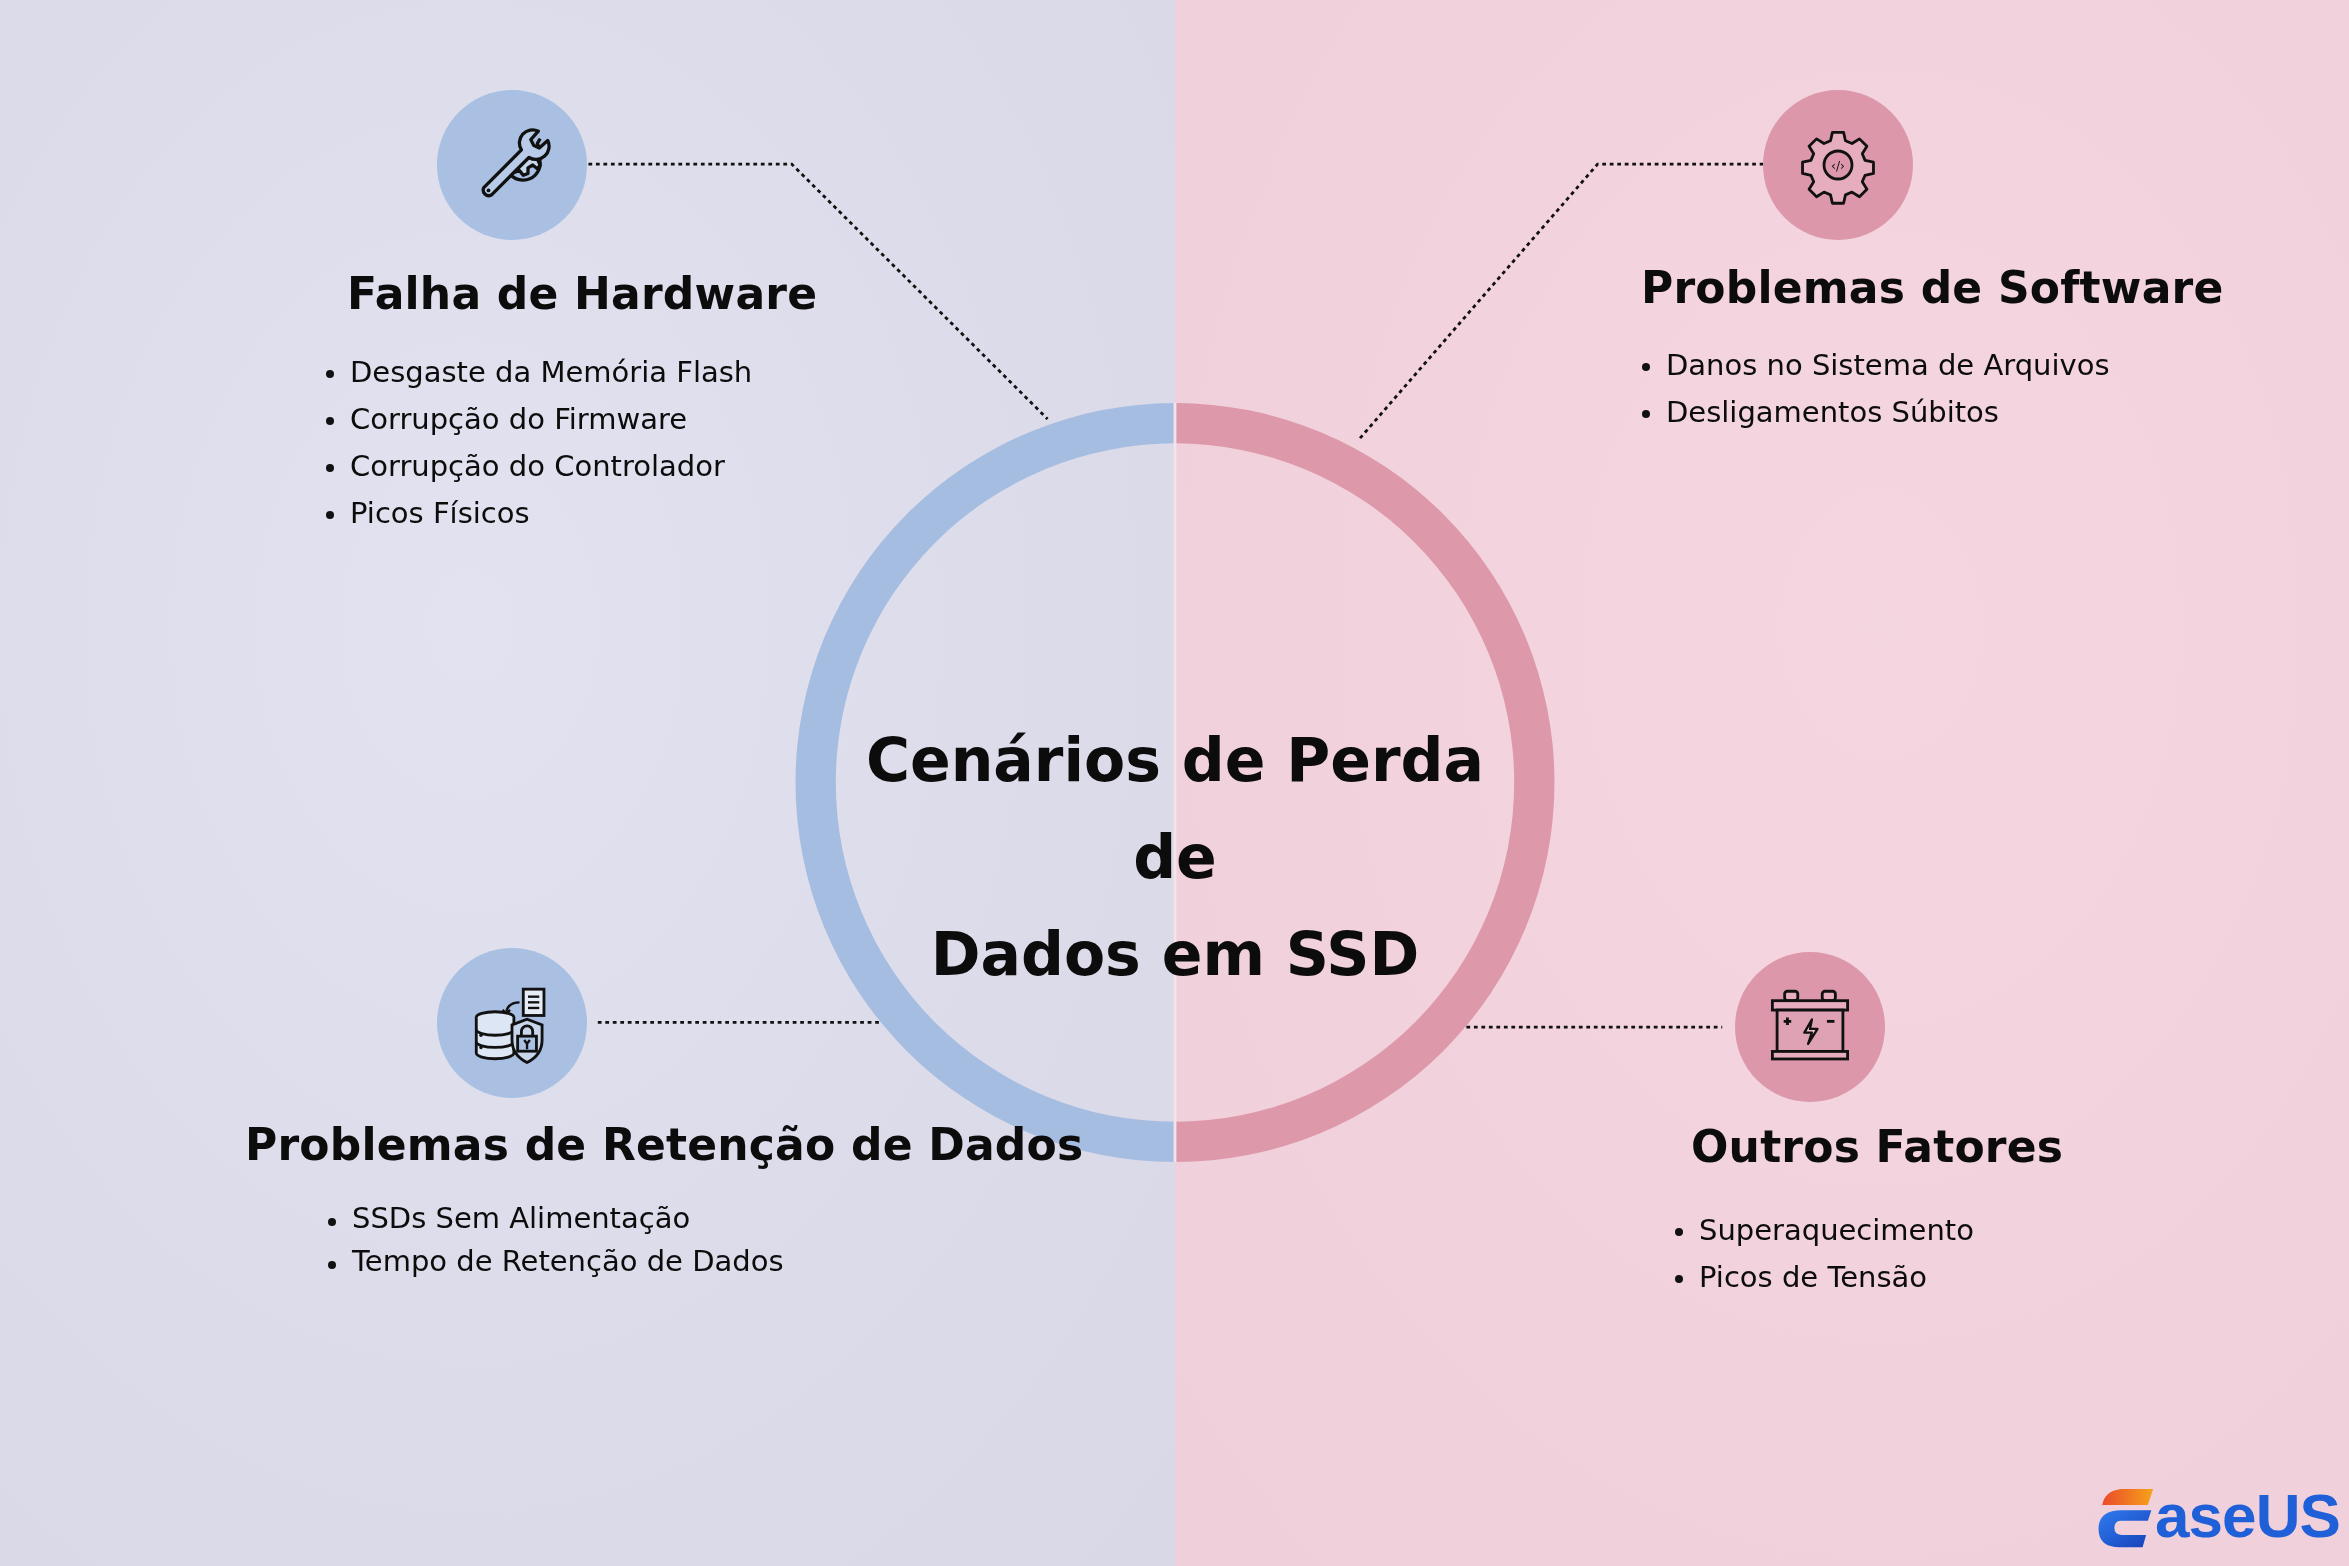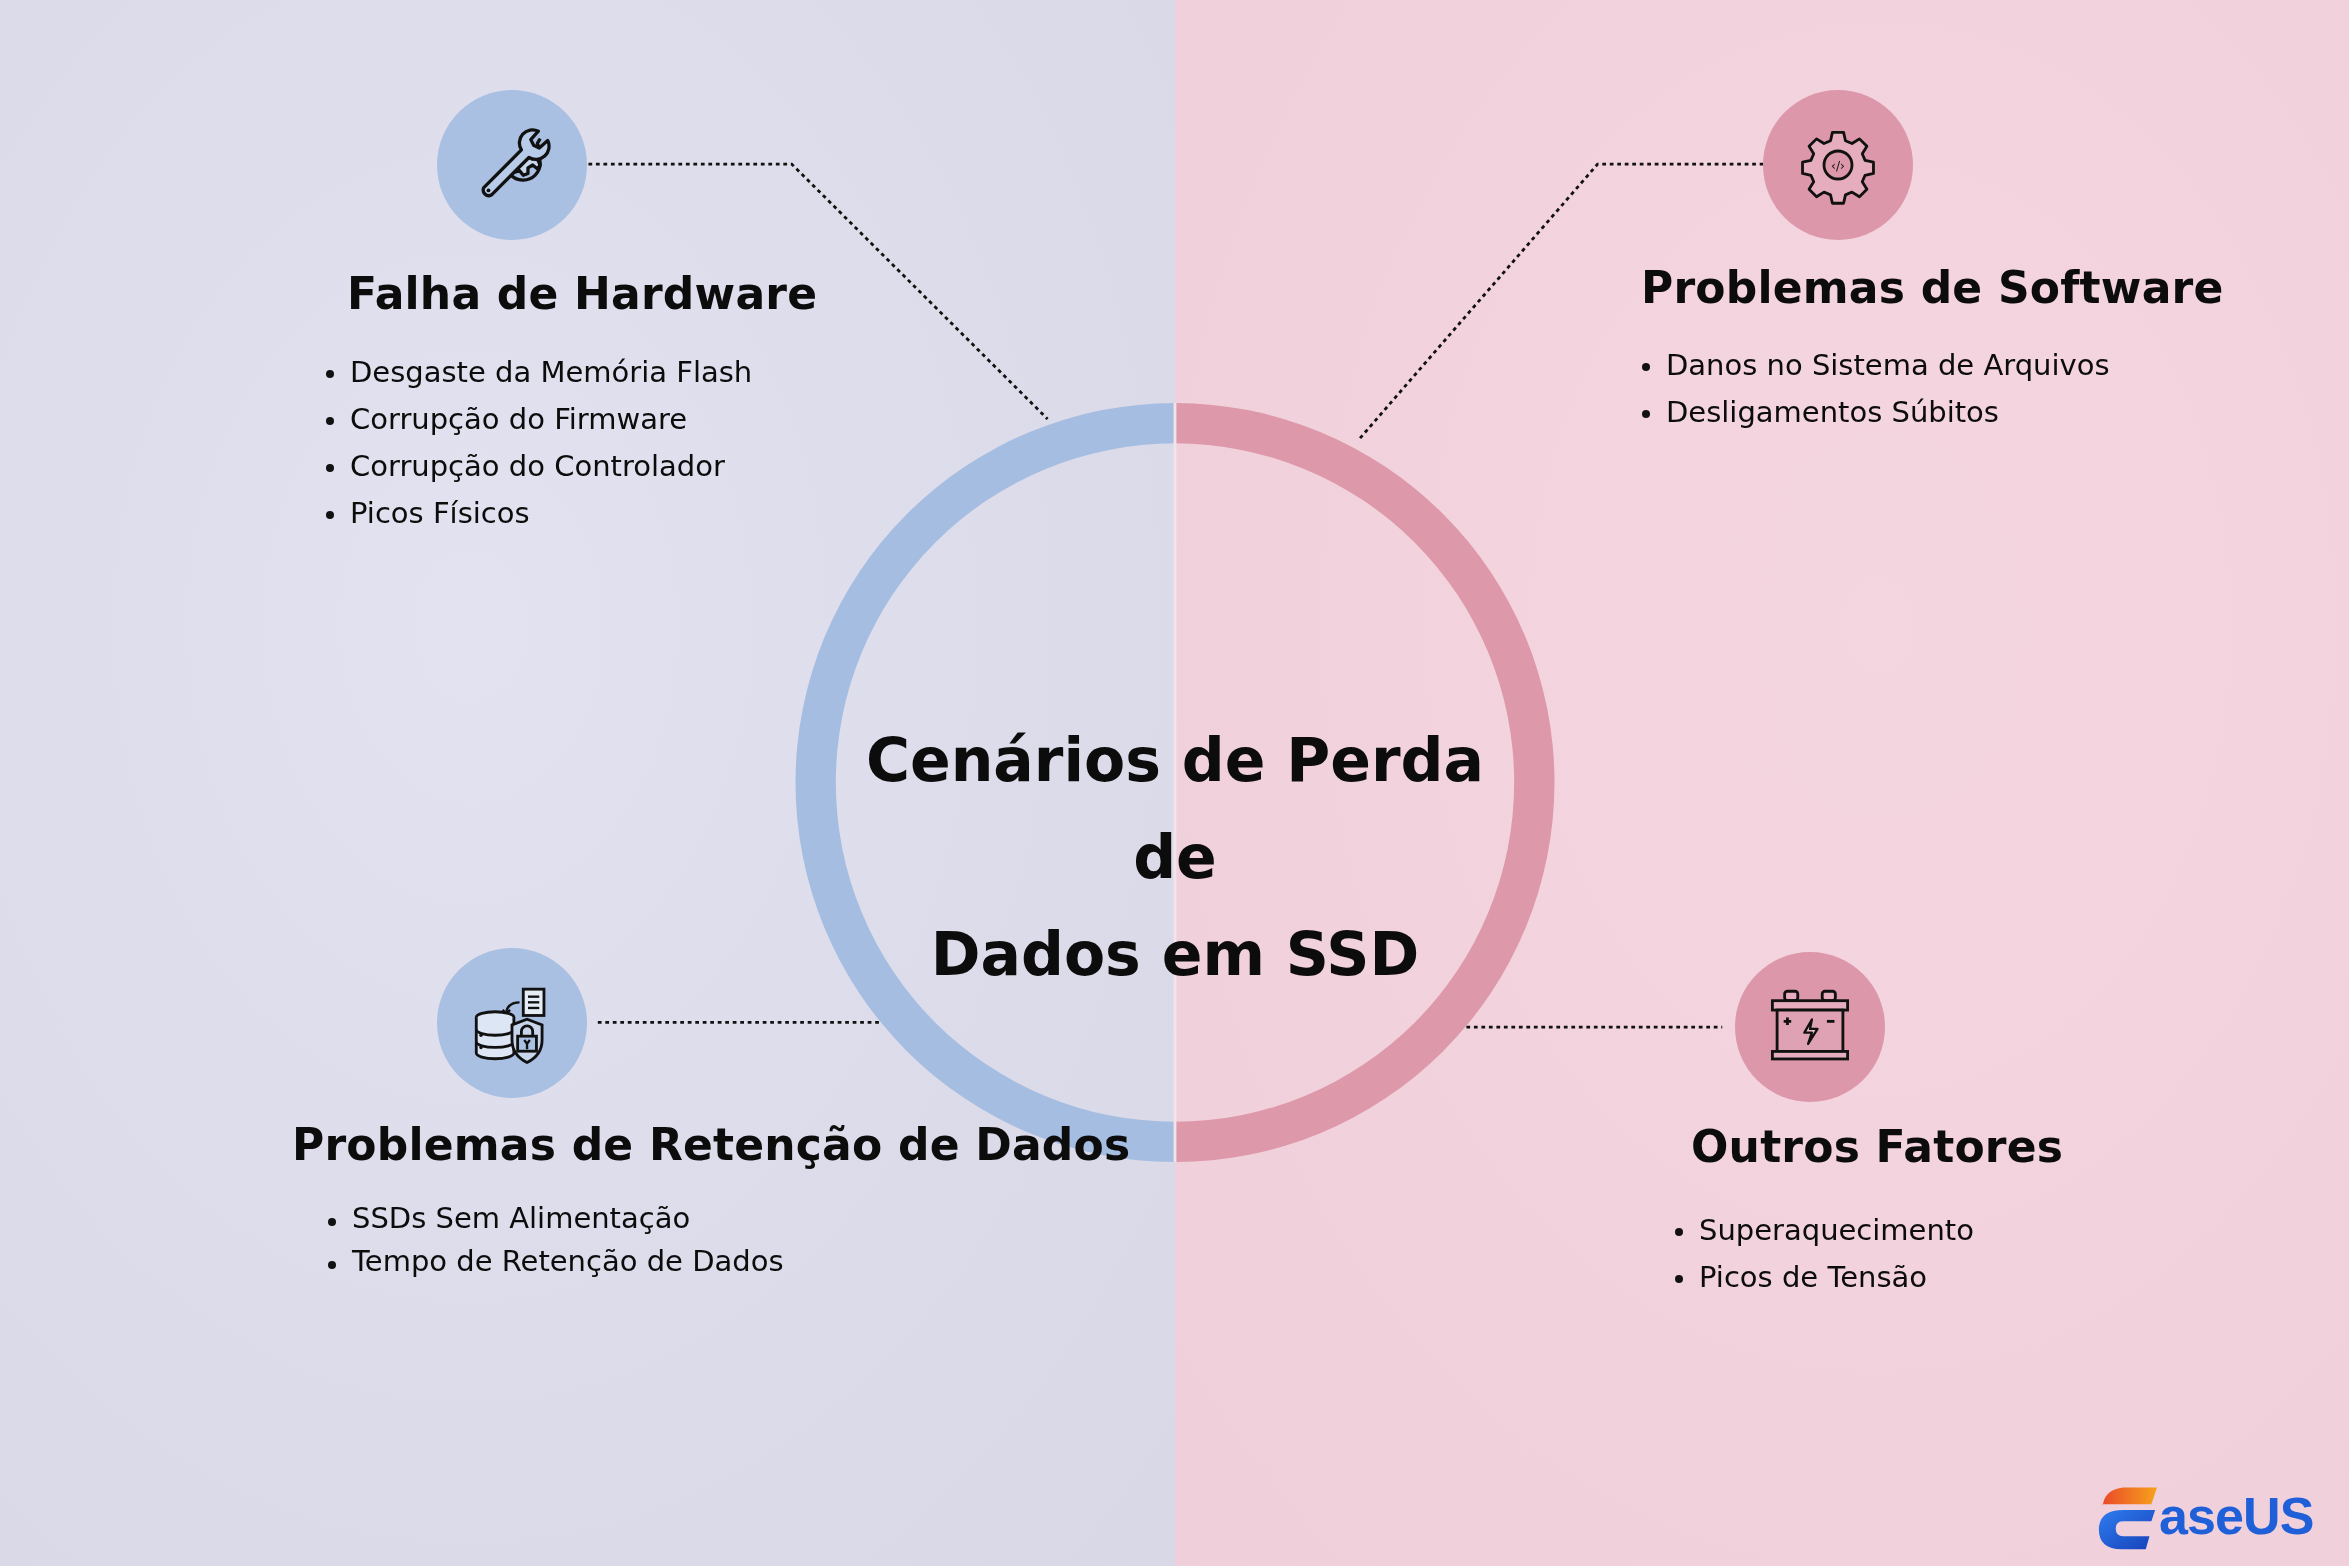--- a/index.html
+++ b/index.html
@@ -14,21 +14,21 @@
                  display:flex; align-items:center; justify-content:center; }
   .icon-circle.blue { background:#a9c0e2; }
   .icon-circle.pink { background:#dc97ab; }
   .section-title { position:absolute; font-weight:bold; font-size:44px; white-space:nowrap; letter-spacing:0.2px; }
   ul.bullets { position:absolute; margin:0; padding:0; list-style:none; font-size:29px; }
   ul.bullets li { position:relative; padding-left:26px; height:47px; line-height:47px; white-space:nowrap; }
   ul.bullets li::before { content:""; position:absolute; left:1.9px; top:20.6px; width:8.4px; height:8.4px; border-radius:50%; background:#111; }
   .center-title { position:absolute; left:815px; top:712px; width:720px; text-align:center;
                   font-weight:bold; font-size:60px; line-height:97px; }
   .logo { position:absolute; left:2095px; top:1478px; width:245px; height:75px; display:flex; align-items:center; }
-  .logo-text { font-family:"Liberation Sans", sans-serif; font-weight:bold; font-size:52px; color:#1f5fd8; letter-spacing:-0.9px; }
+  .logo-text { font-family:"Liberation Sans", sans-serif; font-weight:bold; font-size:62px; color:#1f5fd8; letter-spacing:-0.9px; }
 </style>
 </head>
 <body>
 
 <div class="bg-left"></div>
 <div class="bg-right"></div>
 
 <svg class="overlay" width="2350" height="1567" viewBox="0 0 2508 1672">
 
   <path d="M1254,430 A405,405 0 0 0 1254,1240 L1254,1197 A362,362 0 0 1 1254,473 Z" fill="#a6bde2"></path>
@@ -83,21 +83,21 @@
     <path d="M12,44 v38 a20,6 0 0 0 40,0 v-38" fill="#dde6f4" stroke="#111" stroke-width="3"></path>
     <path d="M12,57 a20,6 0 0 0 40,0 M12,70 a20,6 0 0 0 40,0" fill="none" stroke="#111" stroke-width="3"></path>
     <circle cx="17" cy="63" r="1.8" fill="#111"></circle>
       <circle cx="17" cy="76" r="1.8" fill="#111"></circle>
     <path d="M50,52 l16,-6 l16,6 v16 q0,16 -16,24 q-16,-8 -16,-24 Z" fill="#c8d6ec" stroke="#111" stroke-width="3"></path>
     <rect x="56" y="64" width="20" height="16" fill="#a9c0e2" stroke="#111" stroke-width="3"></rect>
     <path d="M60,64 v-5 a6,6 0 0 1 12,0 v5" fill="none" stroke="#111" stroke-width="3"></path>
     <path d="M63,68 l3,4 l3,-4 M66,72 v6" fill="none" stroke="#111" stroke-width="2.5"></path>
   </svg>
 </div>
-<div class="section-title" style="left:245px; top:1119px;margin-left:47px;">Problemas de Retenção de Dados</div>
+<div class="section-title" style="left:245px; top:1119px;">Problemas de Retenção de Dados</div>
 <ul class="bullets" style="left:326px; top:1197px; font-size:29px;">
   <li style="height:43px; line-height:43px;">SSDs Sem Alimentação</li>
   <li style="height:43px; line-height:43px;">Tempo de Retenção de Dados</li>
 </ul>
 
 <div class="icon-circle pink" style="left:1735px; top:952px;">
   <svg width="94" height="94" viewBox="0 0 100 100">
     <rect x="23" y="12" width="14" height="10" rx="3" fill="#e6adbe" stroke="#111" stroke-width="3"></rect>
     <rect x="63" y="12" width="14" height="10" rx="3" fill="#e6adbe" stroke="#111" stroke-width="3"></rect>
     <rect x="10" y="22" width="80" height="10" fill="#e6adbe" stroke="#111" stroke-width="3"></rect>

